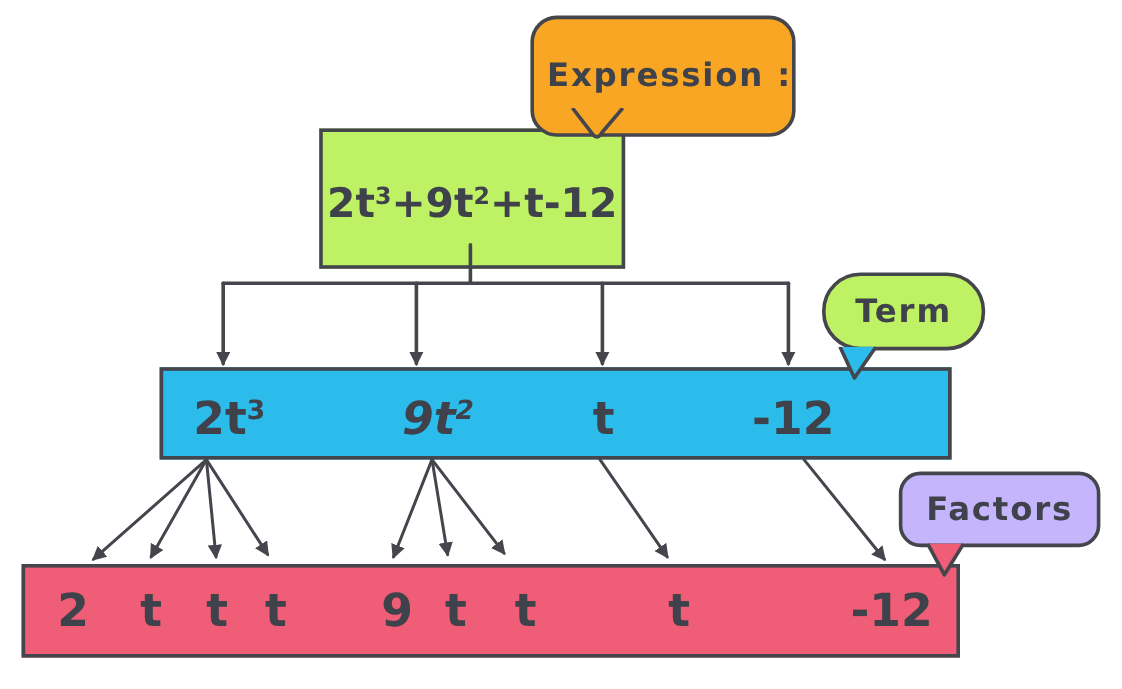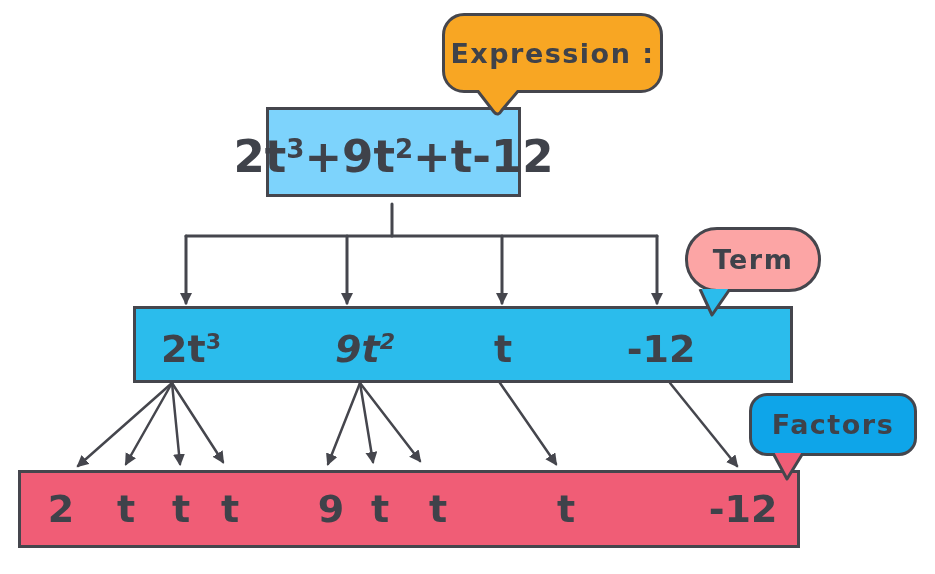--- a/index.html
+++ b/index.html
@@ -11,27 +11,27 @@
     position:absolute;box-sizing:border-box;border:3px solid #45464D;
     color:#3F424A;font-weight:bold;z-index:1;
   }
   .bubble{
     position:absolute;box-sizing:border-box;border:3px solid #45464D;
     border-radius:22px;color:#3F424A;font-weight:bold;z-index:4;
     display:flex;align-items:center;justify-content:center;
     font-size:27px;letter-spacing:1.5px;white-space:nowrap;
   }
   .bubble.orange{background:#F8A623;}
-  .bubble.blue{background:#fca5a5;border-radius:32px;}
-  .bubble.pink{background:#0ea5e9;border-radius:18px;}
+  .bubble.blue{background:#bef264;border-radius:32px;}
+  .bubble.pink{background:#c4b5fd;border-radius:18px;}
   .tail{position:absolute;z-index:5;}
   #expr-box{
-    left:266px;top:107px;width:255px;height:90px;background:#7dd3fc;
+    left:266px;top:107px;width:255px;height:117px;background:#bef264;
     display:flex;align-items:center;justify-content:center;
-    font-size:45px;white-space:nowrap;padding-top:8px;
+    font-size:34px;white-space:nowrap;padding-top:8px;
   }
   #expr-box sup, .term sup{
     font-size:0.58em;vertical-align:0.55em;line-height:0;
   }
   #term-box{left:133px;top:306px;width:660px;height:77px;background:#2BBCEC;}
   #factor-box{left:18px;top:470px;width:782px;height:78px;background:#F05D76;}
   .term{
     position:absolute;top:50%;transform:translate(-50%,-42%);
     font-size:38px;white-space:nowrap;
   }
@@ -40,21 +40,21 @@
     font-size:38px;white-space:nowrap;
   }
   #connector-layer{position:absolute;left:0;top:0;z-index:3;}
   .stroke{stroke:#45464D;fill:none;stroke-linecap:round;stroke-linejoin:round;}
 </style>
 </head>
 <body>
 
 <div id="canvas">
 
-  <div class="bubble orange" style="left:442px;top:13px;width:221px;height:80px;">
+  <div class="bubble orange" style="left:442px;top:13px;width:221px;height:101px;justify-content:flex-end;">
     <span>Expression :</span>
   </div>
   <svg class="tail" style="left:474px;top:90px;" width="48" height="28">
     <path d="M3,0 L20,22 Q24,27 28,20 L45,0" fill="#F8A623" stroke="#45464D" stroke-width="3" stroke-linejoin="round"></path>
   </svg>
 
   <div class="box" id="expr-box">
     <span><span>2t</span><sup>3</sup><span>+9t</span><sup>2</sup><span>+t-12</span></span>
   </div>
 

